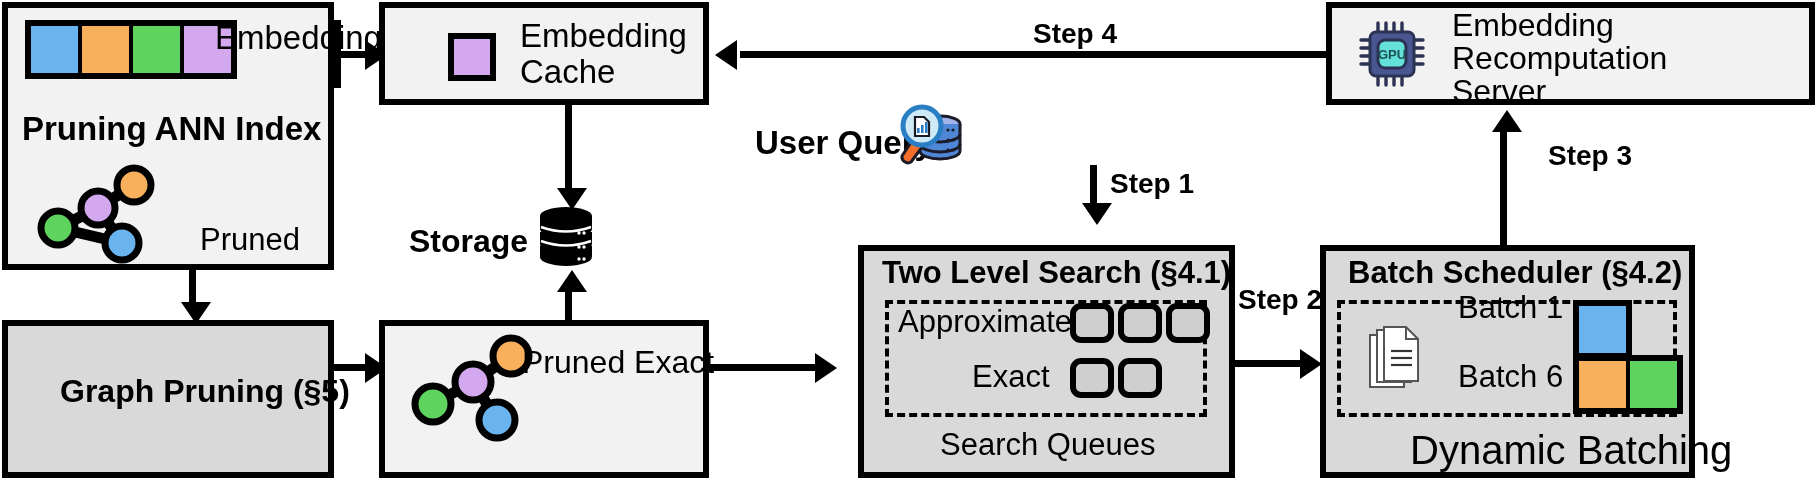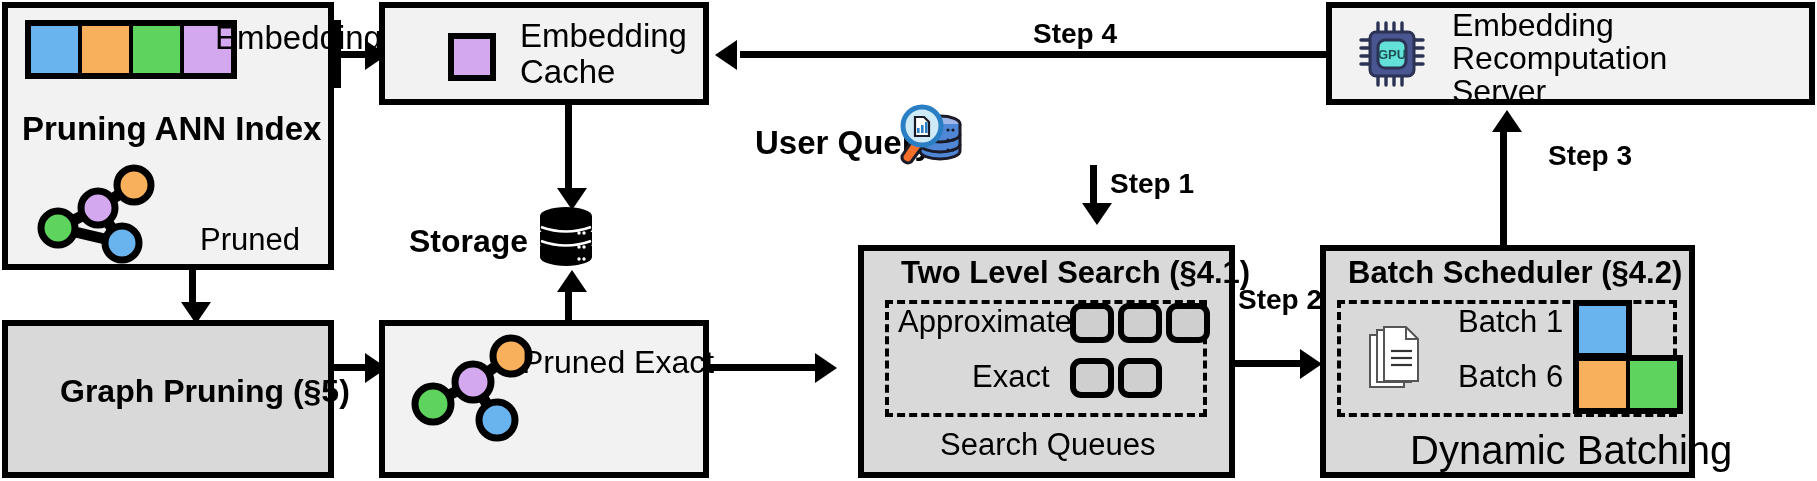--- a/index.html
+++ b/index.html
@@ -169,21 +169,21 @@
       <rect x="23" y="21" width="2.6" height="8"></rect>
       <rect x="27" y="18" width="2.6" height="11"></rect>
     </g>
   </svg>
 
   <div class="line-v" style="left:1090px;top:165px;height:42px;"></div>
   <div class="arrow-d" style="left:1082px;top:203px;"></div>
   <div class="lbl bold" style="left:1110px;top:168px;font-size:28px;">Step 1</div>
 
   <div class="box box-gray" style="left:858px;top:245px;width:377px;height:233px;"></div>
-  <div class="lbl" style="left:882px;top:256px;font-size:31px;font-weight:bold;margin-left:19px;">Two Level Search (§4.1)</div>
+  <div class="lbl" style="left:882px;top:256px;font-size:31px;font-weight:bold;">Two Level Search (§4.1)</div>
 
   <div class="dashed" style="left:885px;top:300px;width:322px;height:117px;"></div>
 
   <div class="lbl" style="left:898px;top:305px;font-size:31px;">Approximate</div>
   <div class="slots" style="left:1070px;top:303px;">
     <div class="slot"></div>
     <div class="slot"></div>
     <div class="slot"></div>
   </div>
 
@@ -211,21 +211,21 @@
       <path d="M16 2 h22 l12 12 v42 h-34 z"></path>
     </g>
     <path d="M38 2 v12 h12" fill="none" stroke="#555" stroke-width="2"></path>
     <g stroke="#333" stroke-width="2.2">
       <line x1="23" y1="26" x2="44" y2="26"></line>
       <line x1="23" y1="33" x2="44" y2="33"></line>
       <line x1="23" y1="40" x2="44" y2="40"></line>
     </g>
   </svg>
 
-  <div class="lbl" style="left:1458px;top:305px;font-size:31px;">Batch 1</div>
+  <div class="lbl" style="left:1458px;top:291px;font-size:31px;">Batch 1</div>
   <div class="strip" style="left:1573px;top:300px;">
     <div class="cell" style="background:#69b3ef;"></div>
   </div>
 
   <div class="lbl" style="left:1458px;top:360px;font-size:31px;">Batch 6</div>
   <div class="strip" style="left:1573px;top:355px;">
     <div class="cell" style="background:#f8b05c;"></div>
     <div class="cell" style="background:#5ed45e;"></div>
   </div>
 

